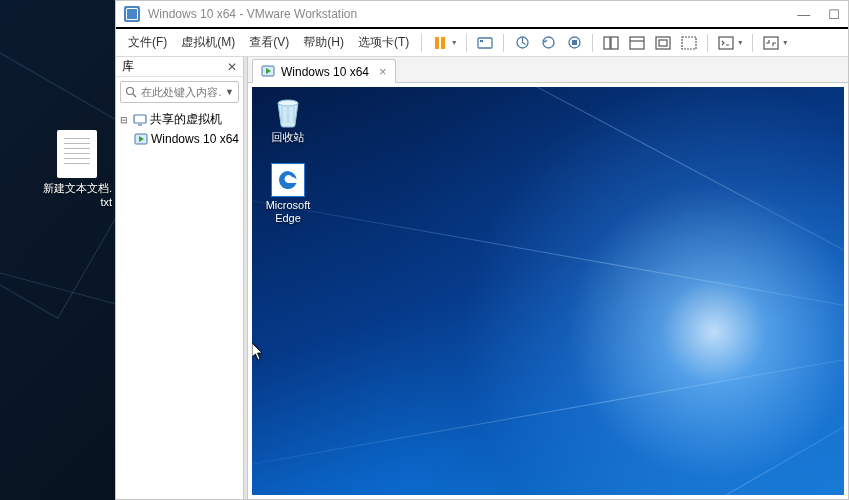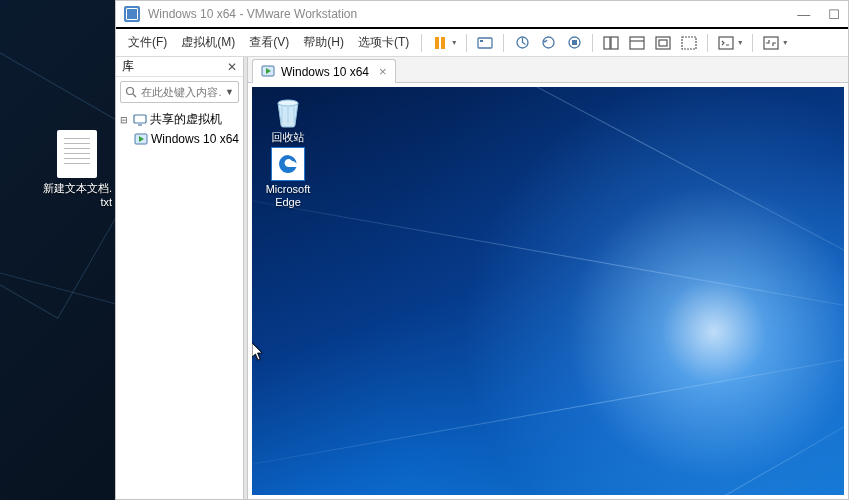--- a/index.html
+++ b/index.html
@@ -304,21 +304,21 @@
               <div class="gi-img recycle-bin">
                 <svg width="32" height="34" viewBox="0 0 32 34">
                   <path d="M6 8 h20 l-3 22 a2 2 0 0 1 -2 2 h-10 a2 2 0 0 1 -2 -2 Z" fill="#cfe8f6" stroke="#8fbfe0" stroke-width="1"></path>
                   <ellipse cx="16" cy="8" rx="10" ry="3" fill="#e8f5fd" stroke="#8fbfe0" stroke-width="1"></ellipse>
                   <path d="M10 12 v16 M16 12 v16 M22 12 v16" stroke="#a8cfe8" stroke-width="1"></path>
                 </svg>
               </div>
               <div class="gi-label">回收站</div>
             </div>
 
-            <div class="guest-icon" style="left:6px; top:60px">
+            <div class="guest-icon" style="left:6px; top:76px">
               <div class="gi-img">
                 <div class="edge-tile">
                   <svg width="22" height="22" viewBox="0 0 22 22">
                     <path d="M11 2 a9 9 0 1 0 8.5 12 h-8 a4 4 0 1 1 3.5 -6 q3 0 4.5 3 q0 -7 -8.5 -9 Z" fill="#1e78d0"></path>
                   </svg>
                 </div>
               </div>
               <div class="gi-label">Microsoft Edge</div>
             </div>
 

